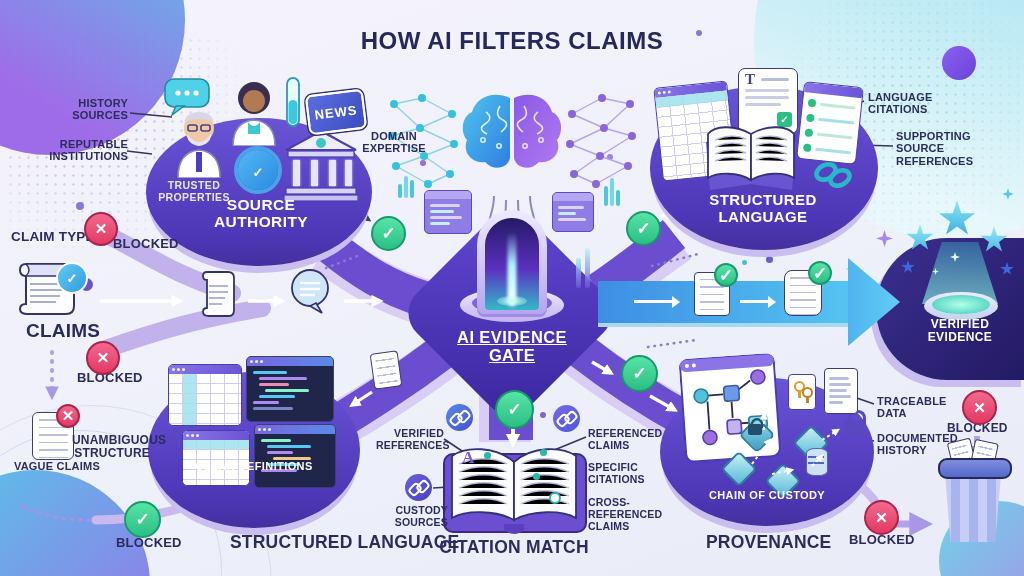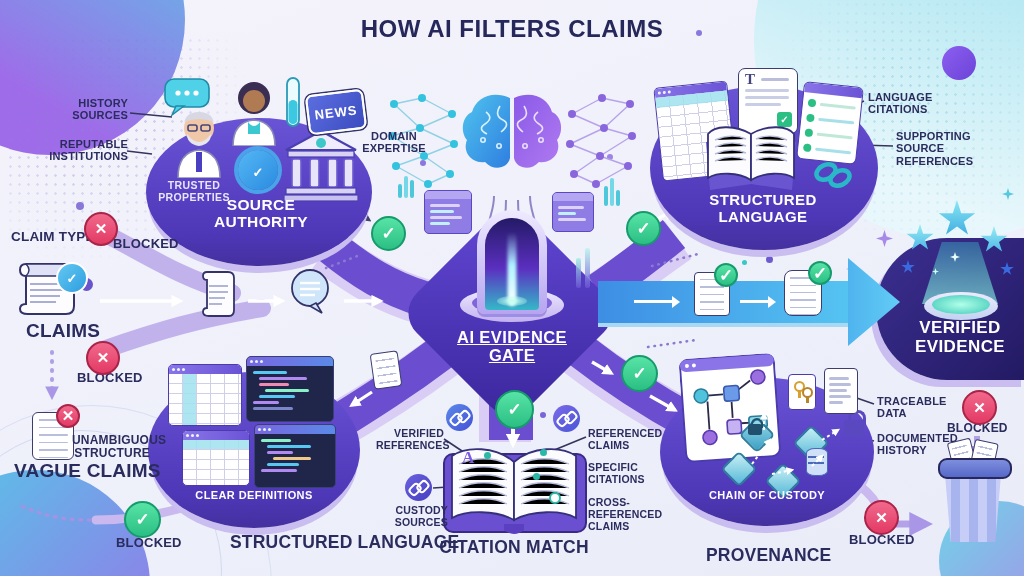--- a/index.html
+++ b/index.html
@@ -147,21 +147,21 @@
     <path d="M444 439 L471 457"></path>
     <path d="M433 488 L478 485"></path>
     <path d="M586 437 L547 453"></path>
     <path d="M586 471 L541 476"></path>
     <path d="M586 512 L540 501"></path>
   </g>
   <path d="M348 206 L369 220" stroke="#42426a" stroke-width="2.2" fill="none" marker-end="url(#md)"></path>
 </svg>
 
 <div class="abs" style="left:512px;top:14px;transform:translateX(-50%);text-align:center;z-index:6;color:#26275a;">
-  <div style="font-size:24px;font-weight:800;letter-spacing:.5px;margin-top:1px;">HOW AI FILTERS CLAIMS</div>
+  <div style="font-size:24px;font-weight:800;letter-spacing:.5px;margin-top:13px;">HOW AI FILTERS CLAIMS</div>
 </div>
 
 <div class="lbl" style="left:11px;top:229px;font-size:13.5px;white-space:nowrap;">CLAIM TYPES</div>
 <div class="badge bx" style="left:84px;top:212px;width:30px;height:30px;"></div>
 <div class="lbl" style="left:113px;top:237px;font-size:13px;">BLOCKED</div>
 
 <div class="abs" style="left:16px;top:258px;width:62px;height:58px;z-index:4;">
   <svg width="62" height="58" viewBox="0 0 62 58">
     <path d="M10 6 Q4 6 4 12 Q4 18 10 18 L10 46 Q4 46 4 51 Q4 56 12 56 L50 56 Q58 56 58 48 L58 14 Q58 6 50 6 Z" fill="#fdfdff" stroke="#33336a" stroke-width="2"></path>
     <path d="M10 6 L48 6 Q54 6 54 12 L54 18 L10 18 Q16 12 10 6" fill="#dfe2f6" stroke="#33336a" stroke-width="1.4"></path>
@@ -176,21 +176,21 @@
 <div class="abs" style="left:56px;top:262px;width:28px;height:28px;border-radius:50%;background:linear-gradient(135deg,#63c8f2,#2f9ee0);border:2px solid #fff;z-index:5;display:flex;align-items:center;justify-content:center;color:#fff;font-weight:800;font-size:14px;">
   <span class="bbl"></span>
 </div>
 <div class="lbl" style="left:26px;top:320px;font-size:19px;">CLAIMS</div>
 
 <div class="badge bx" style="left:86px;top:341px;width:30px;height:30px;"></div>
 <div class="lbl" style="left:77px;top:371px;font-size:13px;">BLOCKED</div>
 
 <div class="docicon" style="left:32px;top:412px;width:40px;height:46px;border-radius:6px;"></div>
 <div class="badge bx" style="left:56px;top:404px;width:20px;height:20px;"></div>
-<div class="lbl" style="left:14px;top:460px;font-size:19px;white-space:nowrap;">VAGUE CLAIMS</div>
+<div class="lbl" style="left:14px;top:460px;font-size:11px;white-space:nowrap;">VAGUE CLAIMS</div>
 
 <div class="abs" style="left:200px;top:268px;width:36px;height:50px;z-index:4;">
   <svg width="36" height="50" viewBox="0 0 36 50">
     <path d="M7 4 Q3 4 3 8 Q3 12 7 12 L7 40 Q3 40 3 44 Q3 48 9 48 L29 48 Q34 48 34 42 L34 10 Q34 4 28 4 Z" fill="#fdfdff" stroke="#33336a" stroke-width="1.8"></path>
     <g stroke="#a9aed2" stroke-width="1.8">
         <path d="M9 18 H28"></path>
         <path d="M9 24 H28"></path>
         <path d="M9 30 H25"></path>
         <path d="M9 36 H22"></path>
       </g>
@@ -493,21 +493,21 @@
       <i></i>
       <i></i>
     </div>
   <div class="cl" style="left:6px;top:14px;width:30px;background:#8af0c8;"></div>
   <div class="cl" style="left:12px;top:20px;width:44px;background:#58c8f0;"></div>
   <div class="cl" style="left:12px;top:26px;width:26px;background:#b08af0;"></div>
   <div class="cl" style="left:18px;top:32px;width:38px;background:#f0c88a;"></div>
   <div class="cl" style="left:12px;top:38px;width:32px;background:#58c8f0;"></div>
   <div class="cl" style="left:6px;top:44px;width:36px;background:#b08af0;"></div>
 </div>
-<div class="wlbl" style="left:192px;top:489px;width:124px;font-size:11px;white-space:nowrap;">CLEAR DEFINITIONS</div>
+<div class="wlbl" style="left:192px;top:460px;width:124px;font-size:11px;white-space:nowrap;">CLEAR DEFINITIONS</div>
 <div class="lbl" style="left:72px;top:434px;width:78px;font-size:12px;text-align:right;">UNAMBIGUOUS STRUCTURE</div>
 <div class="lbl" style="left:116px;top:536px;font-size:13px;">BLOCKED</div>
 <div class="lbl" style="left:168px;top:533px;font-size:17.5px;white-space:nowrap;margin-left:62px;">STRUCTURED LANGUAGE</div>
 
 <div class="abs" style="left:436px;top:424px;width:156px;height:116px;z-index:4;">
   <svg width="156" height="116" viewBox="0 0 156 116">
     <rect x="8" y="30" width="142" height="78" rx="9" fill="#6a50d0" stroke="#3a2a88" stroke-width="2"></rect>
     <path d="M78 38 C60 22 30 22 16 32 L16 94 C30 86 60 86 78 96 Z" fill="#fcfcff" stroke="#34307a" stroke-width="1.8"></path>
     <path d="M78 38 C96 22 126 22 140 32 L140 94 C126 86 96 86 78 96 Z" fill="#fcfcff" stroke="#34307a" stroke-width="1.8"></path>
     <g stroke="#b9bedd" stroke-width="1.3">
@@ -595,38 +595,38 @@
     </defs>
   <g stroke="#ffffff" stroke-width="2" stroke-dasharray="3 3" fill="none">
     <path d="M52 64 L70 40" marker-end="url(#mw2)"></path>
     <path d="M72 74 L92 70" marker-end="url(#mw2)"></path>
     <path d="M112 66 L122 56" marker-end="url(#mw2)"></path>
     <path d="M64 30 L64 14" marker-end="url(#mw2)"></path>
     <path d="M122 40 L138 30" marker-end="url(#mw2)"></path>
   </g>
 </svg>
 <div class="wlbl" style="left:702px;top:489px;width:130px;font-size:11px;white-space:nowrap;">CHAIN OF CUSTODY</div>
-<div class="lbl" style="left:706px;top:546px;font-size:17.5px;white-space:nowrap;">PROVENANCE</div>
+<div class="lbl" style="left:706px;top:533px;font-size:17.5px;white-space:nowrap;">PROVENANCE</div>
 <div class="lbl" style="left:877px;top:395px;width:76px;font-size:11px;">TRACEABLE DATA</div>
 <div class="lbl" style="left:877px;top:432px;width:92px;font-size:11px;">DOCUMENTED HISTORY</div>
 <div class="badge bx" style="left:864px;top:500px;width:31px;height:31px;"></div>
 <div class="lbl" style="left:849px;top:533px;font-size:13px;">BLOCKED</div>
 
 <div class="abs" style="left:876px;top:238px;width:150px;height:142px;border-radius:72px 0 0 72px;background:linear-gradient(135deg,#3c2f92,#231a63);box-shadow:-5px 7px 0 #cabdf0;z-index:2;"></div>
 <div class="abs" style="left:922px;top:242px;width:76px;height:62px;clip-path:polygon(26% 0,74% 0,100% 100%,0 100%);background:linear-gradient(180deg,#3ad8d855,#8af0e0aa);z-index:3;"></div>
 <div class="abs" style="left:924px;top:292px;width:74px;height:28px;border-radius:50%;background:linear-gradient(#efeaff,#c2d2f0);z-index:3;"></div>
 <div class="abs" style="left:932px;top:295px;width:58px;height:19px;border-radius:50%;background:radial-gradient(#b2ffe8,#3ac8b8);z-index:4;"></div>
 <div class="star5" style="left:938px;top:200px;width:38px;height:38px;background:linear-gradient(180deg,#8ae8f4,#3aa8e0);"></div>
 <div class="star5" style="left:906px;top:224px;width:28px;height:28px;background:linear-gradient(180deg,#9aecf6,#46b4e4);"></div>
 <div class="star5" style="left:980px;top:226px;width:28px;height:28px;background:linear-gradient(180deg,#9aecf6,#46b4e4);"></div>
 <div class="star5" style="left:901px;top:260px;width:14px;height:14px;background:#3a6ae0;"></div>
 <div class="star5" style="left:1000px;top:262px;width:14px;height:14px;background:#3a6ae0;"></div>
 <div class="spark" style="left:950px;top:252px;width:10px;height:10px;background:#eafff8;z-index:5;"></div>
 <div class="spark" style="left:932px;top:268px;width:7px;height:7px;background:#d2fff2;z-index:5;"></div>
-<div class="wlbl" style="left:904px;top:318px;width:112px;font-size:17px;z-index:6;">VERIFIED EVIDENCE</div>
+<div class="wlbl" style="left:904px;top:318px;width:112px;font-size:12px;z-index:6;">VERIFIED EVIDENCE</div>
 <div class="badge bx" style="left:962px;top:390px;width:31px;height:31px;"></div>
 <div class="lbl" style="left:947px;top:422px;font-size:12px;">BLOCKED</div>
 
 <div class="abs" style="left:598px;top:281px;width:252px;height:42px;background:linear-gradient(90deg,#3d8ee4,#55c4f2);z-index:3;box-shadow:0 4px 0 #a9d8f4;"></div>
 <div class="abs" style="left:848px;top:258px;width:52px;height:88px;clip-path:polygon(0 0,100% 50%,0 100%);background:linear-gradient(90deg,#4fb4ee,#62ccf6);z-index:3;"></div>
 <div class="warrow" style="left:634px;top:300px;width:38px;"></div>
 <div class="warrow" style="left:740px;top:300px;width:28px;"></div>
 <div class="docicon" style="left:694px;top:272px;width:34px;height:42px;z-index:4;"></div>
 <div class="badge bg" style="left:714px;top:263px;width:20px;height:20px;"></div>
 <div class="docicon" style="left:784px;top:270px;width:36px;height:44px;border-radius:8px;z-index:4;"></div>

